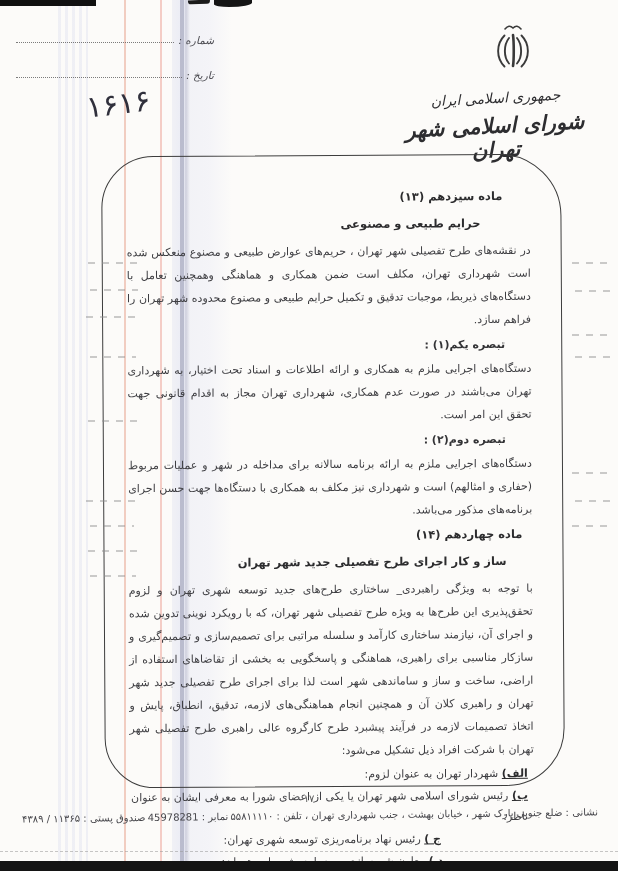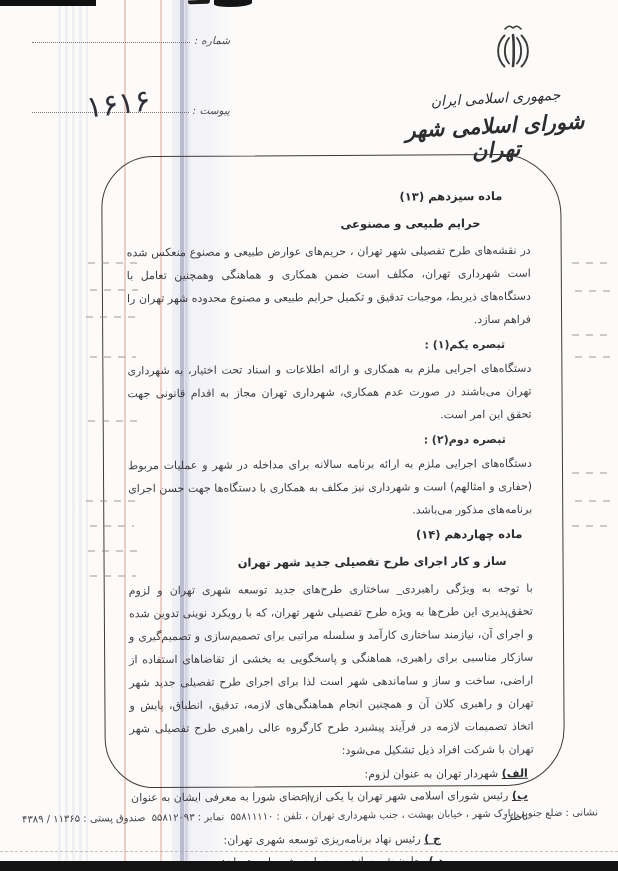--- a/index.html
+++ b/index.html
@@ -22,21 +22,21 @@
   .top-bar{position:absolute; left:0; top:0; width:96px; height:6px; background:#101010;}
   .top-blob1{position:absolute; left:188px; top:0; width:22px; height:4px; background:#1a1a1a; border-radius:0 0 3px 3px; transform:rotate(-2deg);}
   .top-blob2{position:absolute; left:214px; top:0; width:38px; height:7px; background:#151515; border-radius:0 0 60% 40%;}
   .bottom-bar{position:absolute; left:0; bottom:0; width:618px; height:10px; background:#141414;}
   .bottom-dots{position:absolute; left:0; right:0; top:851px; border-top:1px dashed #9a9a9a; opacity:.55;}
   
   .emblem{position:absolute; left:481px; top:20px; width:64px; height:60px;}
   .org{position:absolute; text-align:center; color:#2d2d30; direction:rtl;}
   .org1{left:408px; top:90px; width:175px; font-size:14px; font-style:italic; transform:rotate(-3deg); letter-spacing:1px;}
   .org2{left:398px; top:114px; width:195px; font-size:21px; font-style:italic; font-weight:bold; transform:rotate(-3deg);}
-  .field-row{position:absolute; left:32px; width:198px; display:flex; direction:rtl; align-items:flex-end;justify-content:space-between;}
+  .field-row{position:absolute; left:16px; width:198px; display:flex; direction:rtl; align-items:flex-end;justify-content:space-between;}
   .field-row .lbl{font-size:10.5px; font-style:italic; color:#4c4c52; white-space:nowrap; padding-left:4px;}
   .field-row .dots{flex:1; border-bottom:1.5px dotted #5c5c5c; height:1px; margin-bottom:3px; opacity:.8;}
   .fr1{top:34px;} .fr2{top:69px;} .fr3{top:104px;}
   .handwritten{
     position:absolute; left:86px; top:86px; font-size:30px; color:#30303c;
     transform:rotate(-7deg); letter-spacing:4px; direction:rtl; font-weight:normal;
   }
   
   .content-box{
     position:absolute; left:103px; top:155px; width:460px; height:632px;
@@ -91,22 +91,22 @@
     <path d="M34 18 C39.5 25 39.5 37 34 43.5" stroke-width="1.9"></path>
     <path d="M38.5 15.5 C47 24 47 38 38.5 46.5" stroke-width="1.9"></path>
   </svg>
   <div class="org org1">جمهوری اسلامی ایران</div>
   <div class="org org2">شورای اسلامی شهر تهران</div>
 
   <div class="field-row fr1">
     <span class="lbl">شماره :</span>
     <span class="dots"></span>
   </div>
-  <div class="field-row fr3">
-    <span class="lbl">پیوست :</span>
+  <div class="field-row fr2">
+    <span class="lbl">تاریخ :</span>
     <span class="dots"></span>
   </div>
   <div class="handwritten">۱۶۱۶</div>
 
   <div class="content-box">
 
     <div class="h-article">ماده سیزدهم (۱۳)</div>
     <div class="h-sub">حرایم طبیعی و مصنوعی</div>
     <p class="para">در نقشه‌های طرح تفصیلی شهر تهران ، حریم‌های عوارض طبیعی و مصنوع منعکس شده است شهرداری تهران، مکلف است ضمن همکاری و هماهنگی وهمچنین تعامل با دستگاه‌های ذیربط، موجبات تدقیق و تکمیل حرایم طبیعی و مصنوع محدوده شهر تهران را فراهم سازد.</p>
 
@@ -155,19 +155,19 @@
   <div class="dashes" style="left:575px; top:290px; width:38px;"></div>
   <div class="dashes" style="left:572px; top:334px; width:42px;"></div>
   <div class="dashes" style="left:575px; top:356px; width:38px;"></div>
   <div class="dashes" style="left:572px; top:472px; width:42px;"></div>
   <div class="dashes" style="left:575px; top:500px; width:38px;"></div>
   <div class="dashes" style="left:572px; top:525px; width:40px;"></div>
 
   <div class="page-number">۱۷</div>
   <div class="footer-address">
     <span>نشانی : ضلع جنوبی پارک شهر ، خیابان بهشت ، جنب شهرداری تهران ، تلفن : ۵۵۸۱۱۱۱۰</span>
-    <span>نمابر : ۵۵۸۱۲۰۹۳</span>
+    <span>نمابر : 45978281</span>
     <span>صندوق پستی : ۱۱۳۶۵ / ۴۳۸۹</span>
   </div>
   <div class="bottom-dots"></div>
   <div class="bottom-bar"></div>
 
 </div>
 
 </body></html>

